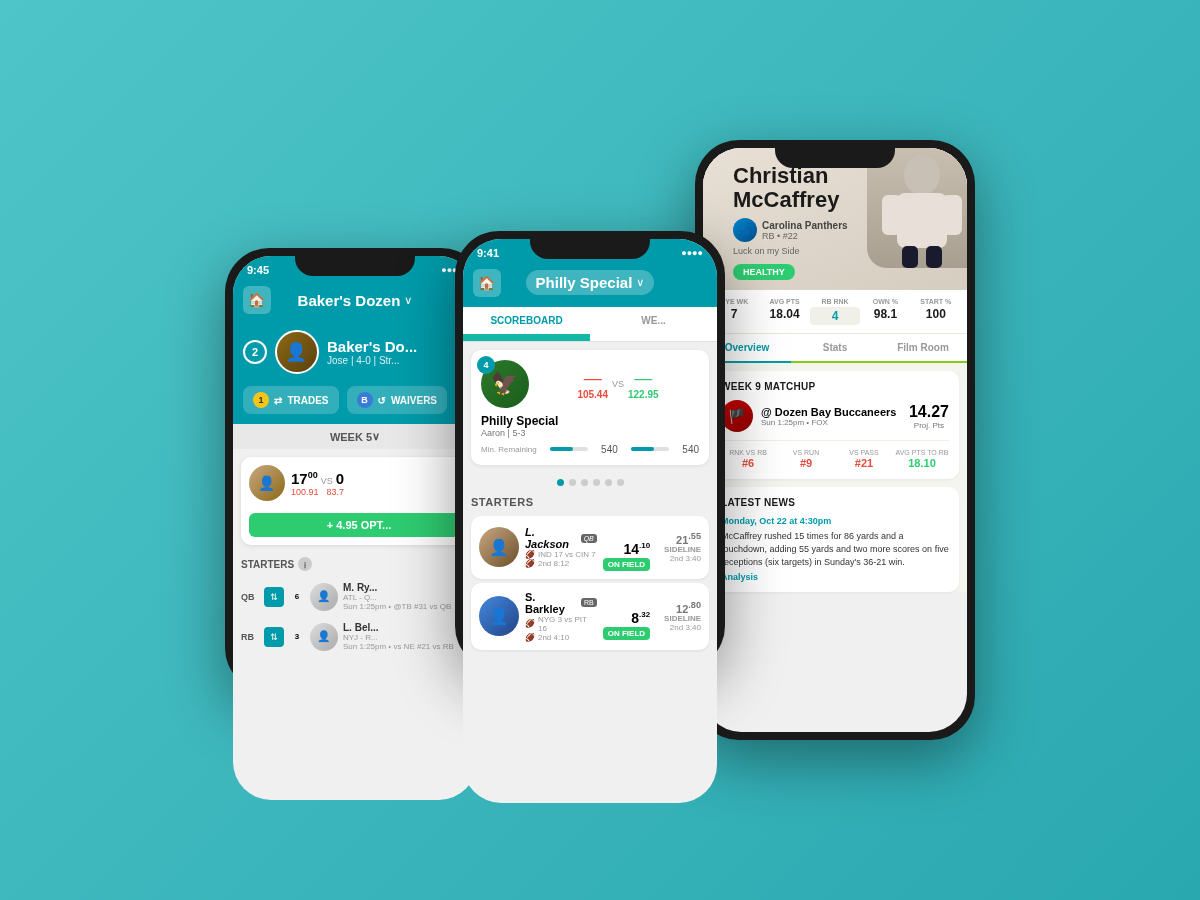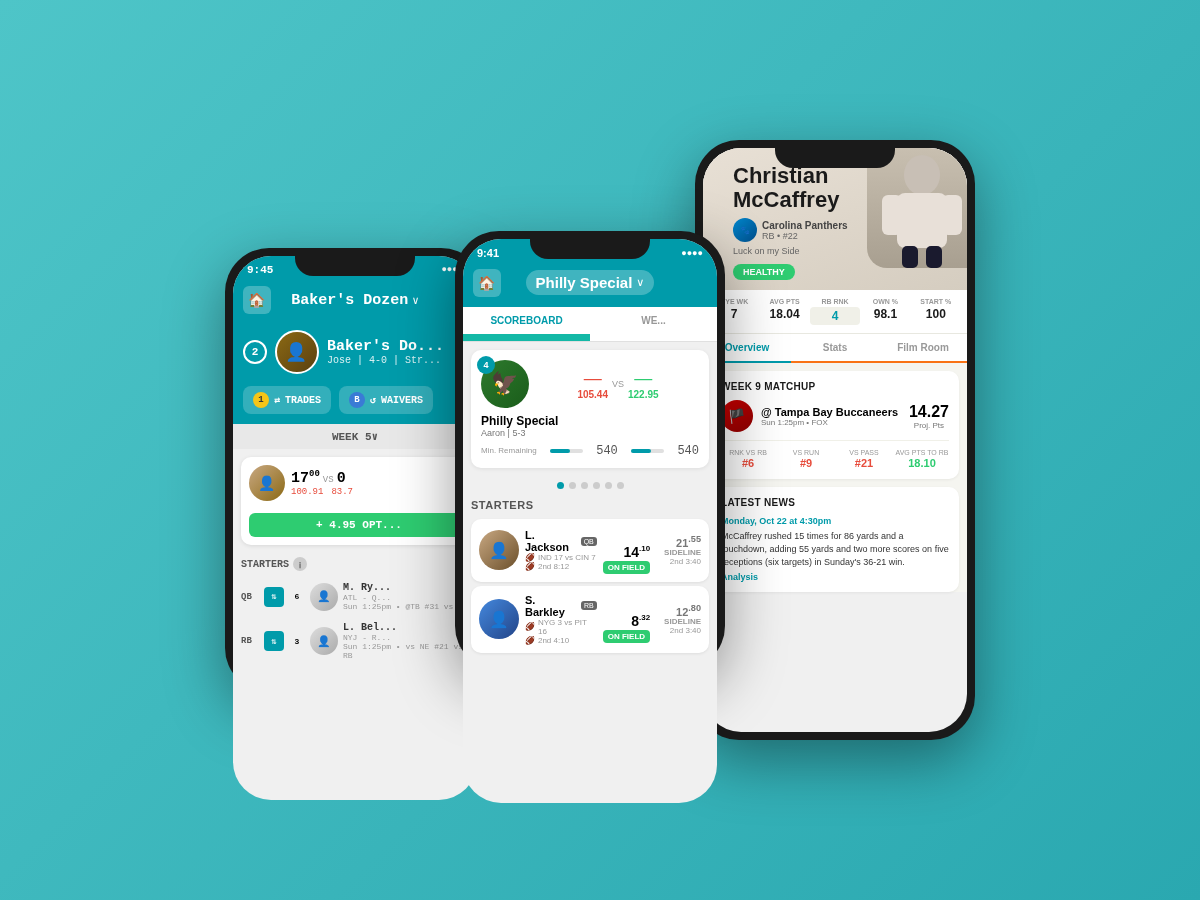--- a/index.html
+++ b/index.html
@@ -49,21 +49,20 @@
       margin: 8px;
     }
 
     
     .phone-left {
       width: 260px;
       height: 444px;
       z-index: 1;
       margin-right: -30px;
       transform: translateY(20px);
-      font-family: Liberation Mono, monospace;
     }
     .phone-left .screen {
       width: 244px;
       height: 544px;
     }
 
     
     .phone-middle {
       width: 270px;
       height: 439px;
@@ -394,21 +393,21 @@
       flex: 1;
       height: 4px;
       background: #e0e0e0;
       border-radius: 2px;
     }
     .prog-fill {
       height: 100%;
       background: #009baa;
       border-radius: 2px;
     }
-    .prog-val { font-size: 12px; color: #555; font-family: Liberation Mono, monospace; }
+    .prog-val { font-size: 10px; color: #555; }
 
     .dots-row {
       display: flex;
       justify-content: center;
       gap: 5px;
       padding: 6px 0;
     }
     .dot { width: 7px; height: 7px; border-radius: 50%; background: #ccc; }
     .dot.active { background: #009baa; }
 
@@ -532,21 +531,21 @@
     .stat-value.highlight {
       background: #f0f0e8;
       border-radius: 4px;
       padding: 2px 6px;
       color: #009baa;
     }
 
     .player-tabs {
       background: white;
       display: flex;
-      border-bottom: 2px solid #f97316;
+      border-bottom: 2px solid #84cc16;
     }
     .player-tab {
       flex: 1;
       text-align: center;
       padding: 8px 4px;
       font-size: 10px;
       font-weight: 600;
       color: #999;
     }
     .player-tab.active {
@@ -793,21 +792,21 @@
         <div class="dot"></div>
         <div class="dot"></div>
         <div class="dot"></div>
       </div>
 
       <div class="starters-label">STARTERS</div>
 
       <div class="starter-card">
         <div class="starter-avatar">👤</div>
         <div class="starter-info">
-          <div style="display:flex;align-items:center;gap:4px;">
+          <div style="display:flex;align-items:center;gap:4px;font-style:italic;">
             <span class="starter-name">L. Jackson</span>
             <span style="background:#666;color:white;font-size:7px;padding:1px 3px;border-radius:3px;">QB</span>
           </div>
           <div class="starter-game">
             <span>🏈</span>
               <span>IND 17 vs CIN 7</span>
           </div>
           <div class="starter-game">
             <span>🏈</span>
               <span>2nd 8:12</span>
@@ -916,21 +915,21 @@
           <div class="player-tab active">Overview</div>
           <div class="player-tab">Stats</div>
           <div class="player-tab">Film Room</div>
         </div>
 
         <div class="matchup-section">
           <div class="section-title">WEEK 9 MATCHUP</div>
           <div class="matchup-detail">
             <div class="opp-logo">🏴</div>
             <div class="matchup-vs">
-              <div class="matchup-opp">@ Tampa Bay Buccaneers</div>
+              <div class="matchup-opp">@ Dozen Bay Buccaneers</div>
               <div class="matchup-time">Sun 1:25pm • FOX</div>
             </div>
             <div class="proj-pts">
               <div class="proj-val">14.27</div>
               <div class="proj-label">Proj. Pts</div>
             </div>
           </div>
           <div class="matchup-stats">
             <div class="matchup-stat">
               <div class="m-stat-label">RNK VS RB</div>

